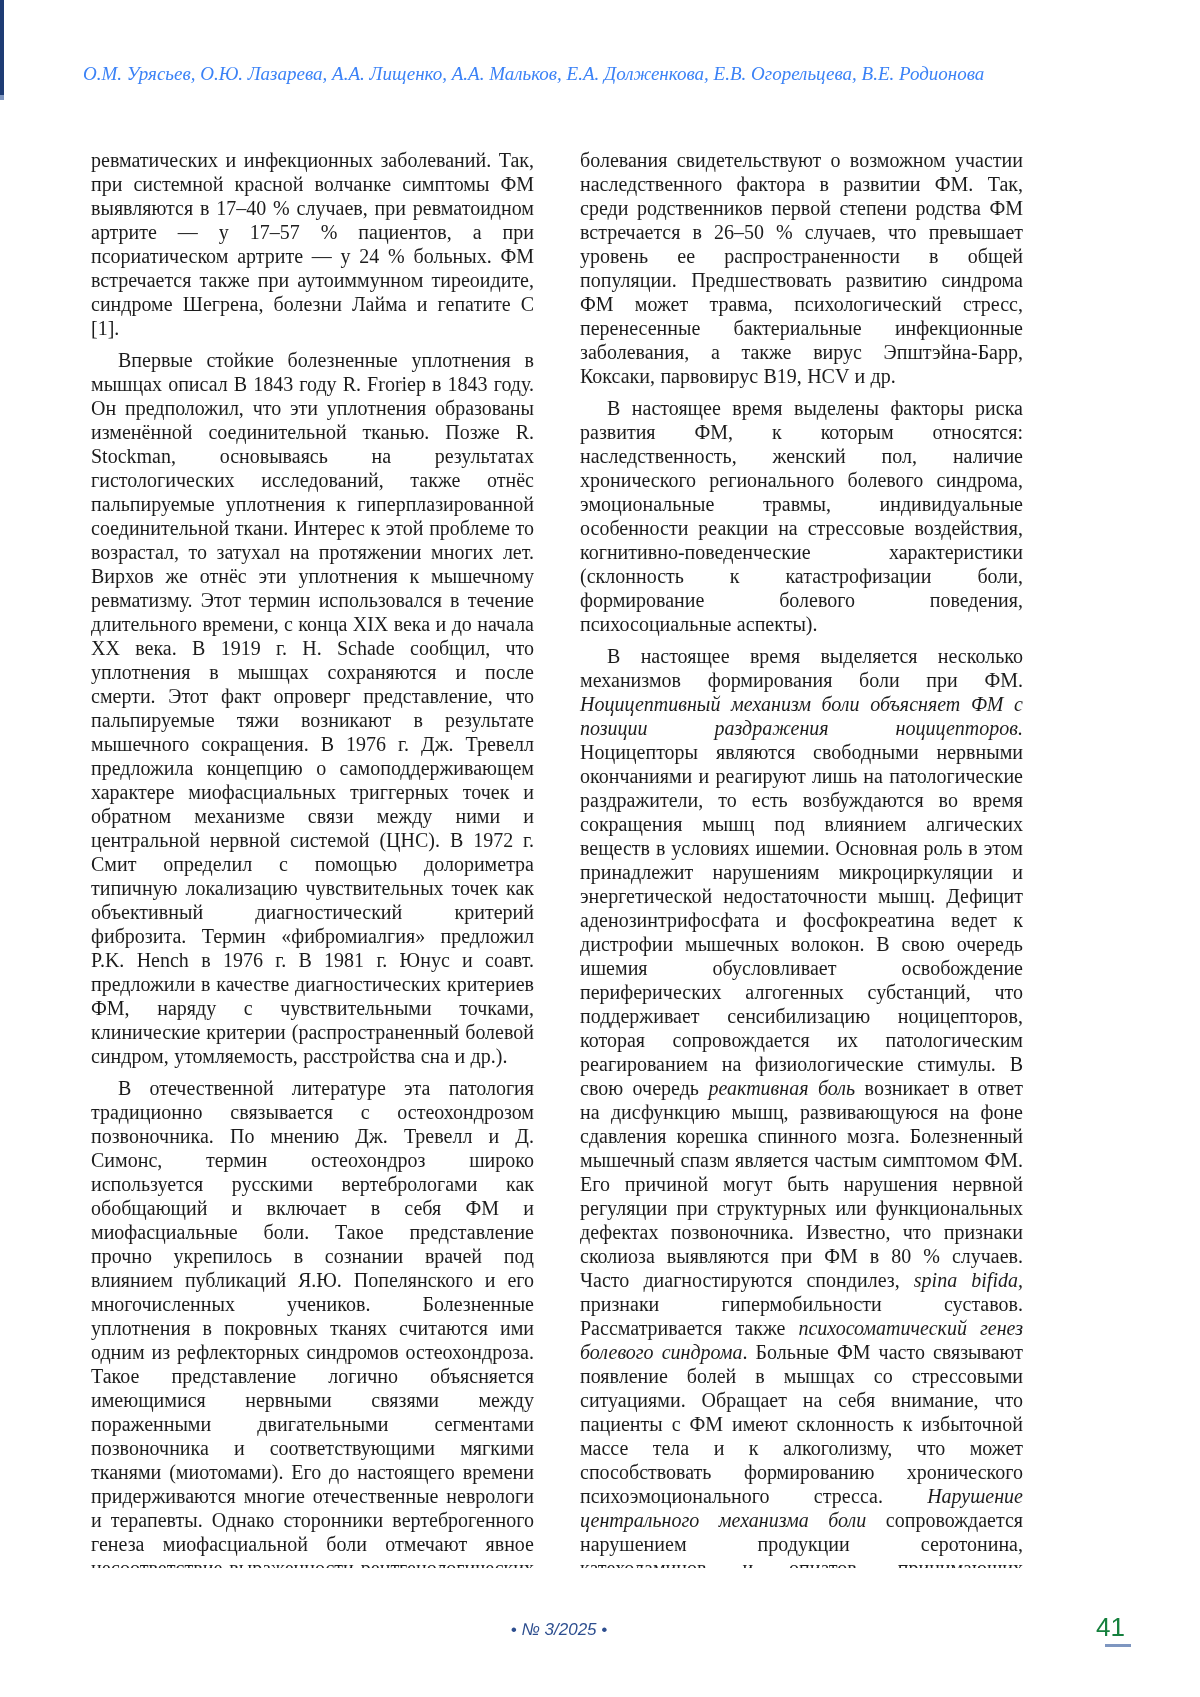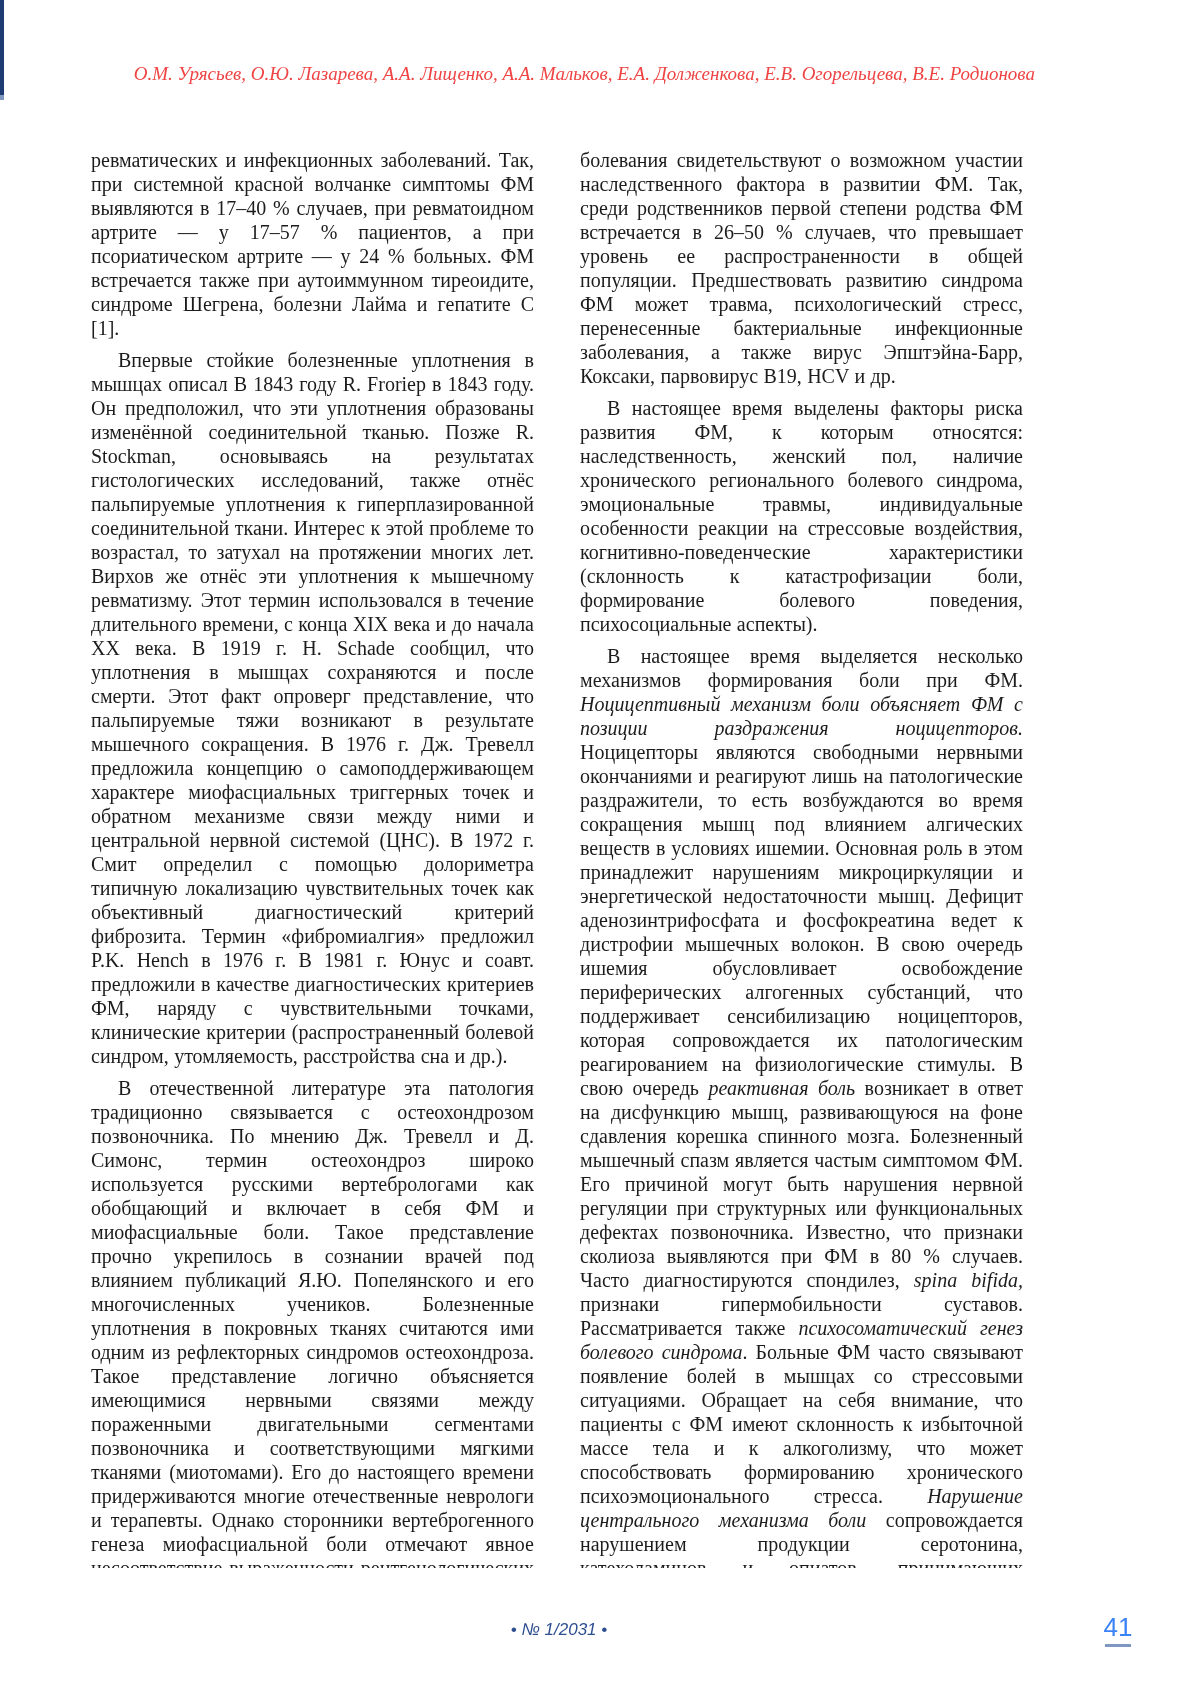--- a/index.html
+++ b/index.html
@@ -21,25 +21,25 @@
   .accent-bar{
     position:absolute;left:0;top:0;width:4px;height:95px;
     background:var(--accent);
   }
   .accent-bar-stub{
     position:absolute;left:0;top:95px;width:4px;height:5px;
     background:var(--accent-light);
   }
   .authors{
     position:absolute;left:83px;top:62px;width:952px;
-    text-align:right;
+    text-align:left;
     font-style:italic;
     font-size:19px;
     line-height:24px;
-    color:#ef4444;
+    color:#3b82f6;
   }
   .col{
     position:absolute;top:140px;width:459px;height:1428px;
     overflow:hidden;
     font-size:20px;
     line-height:24px;
     text-align:justify;
     hyphens:auto;-webkit-hyphens:auto;
     word-spacing:0.02em;
   }
@@ -52,25 +52,24 @@
   .footer-issue{
     position:absolute;left:83px;top:1620px;width:952px;
     text-align:center;
     font-family:"Liberation Sans","DejaVu Sans",sans-serif;
     font-style:italic;
     font-size:17px;
     color:var(--footer-text);
   }
   .page-number{
     position:absolute;left:1096px;top:1612px;width:44px;
-    text-align:center;
     font-family:"Liberation Sans","DejaVu Sans",sans-serif;
     font-size:26px;
     line-height:30px;
-    color:#3b82f6;
+    color:#15803d;
   }
   .page-number-underline{
     display:block;
     width:26px;height:3px;
     margin:2px auto 0 auto;
     background:var(--page-underline,#7e96c0);
   }
 </style>
 </head>
 <body>
@@ -86,18 +85,18 @@
     <p class="para indent"><span>В отечественной литературе эта патология традиционно связывается с остеохондрозом позвоночника. По мнению Дж. Тревелл и Д. Симонс, термин остеохондроз широко используется русскими вертебрологами как обобщающий и включает в себя ФМ и миофасциальные боли. Такое представление прочно укрепилось в сознании врачей под влиянием публикаций Я.Ю. Попелянского и его многочисленных учеников. Болезненные уплотнения в покровных тканях считаются ими одним из рефлекторных синдромов остеохондроза. Такое представление логично объясняется имеющимися нервными связями между пораженными двигательными сегментами позвоночника и соответствующими мягкими тканями (миотомами). Его до настоящего времени придерживаются многие отечественные неврологи и терапевты. Однако сторонники вертеброгенного генеза миофасциальной боли отмечают явное несоответствие выраженности рентгенологических проявлений остеохондроза и миофасциального болевого синдрома [5].</span></p>
     <p class="para indent cont"><span>Этиология этого заболевания остается неизвестной. Сообщения о семейной агрегации за-</span></p>
   </div>
 
 <div class="col col-right">
     <p class="para"><span>болевания свидетельствуют о возможном участии наследственного фактора в развитии ФМ. Так, среди родственников первой степени родства ФМ встречается в 26–50 % случаев, что превышает уровень ее распространенности в общей популяции. Предшествовать развитию синдрома ФМ может травма, психологический стресс, перенесенные бактериальные инфекционные заболевания, а также вирус Эпштэйна-Барр, Коксаки, парвовирус B19, HCV и др.</span></p>
     <p class="para indent"><span>В настоящее время выделены факторы риска развития ФМ, к которым относятся: наследственность, женский пол, наличие хронического регионального болевого синдрома, эмоциональные травмы, индивидуальные особенности реакции на стрессовые воздействия, когнитивно-поведенческие характеристики (склонность к катастрофизации боли, формирование болевого поведения, психосоциальные аспекты).</span></p>
     <p class="para indent cont"><span>В настоящее время выделяется несколько механизмов формирования боли при ФМ. </span><span class="em">Ноцицептивный механизм боли объясняет ФМ с позиции раздражения ноцицепторов.</span><span> Ноцицепторы являются свободными нервными окончаниями и реагируют лишь на патологические раздражители, то есть возбуждаются во время сокращения мышц под влиянием алгических веществ в условиях ишемии. Основная роль в этом принадлежит нарушениям микроциркуляции и энергетической недостаточности мышц. Дефицит аденозинтрифосфата и фосфокреатина ведет к дистрофии мышечных волокон. В свою очередь ишемия обусловливает освобождение периферических алгогенных субстанций, что поддерживает сенсибилизацию ноцицепторов, которая сопровождается их патологическим реагированием на физиологические стимулы. В свою очередь </span><span class="em">реактивная боль</span><span> возникает в ответ на дисфункцию мышц, развивающуюся на фоне сдавления корешка спинного мозга. Болезненный мышечный спазм является частым симптомом ФМ. Его причиной могут быть нарушения нервной регуляции при структурных или функциональных дефектах позвоночника. Известно, что признаки сколиоза выявляются при ФМ в 80 % случаев. Часто диагностируются спондилез, </span><span class="em">spina bifida,</span><span> признаки гипермобильности суставов. Рассматривается также </span><span class="em">психосоматический генез болевого синдрома</span><span>. Больные ФМ часто связывают появление болей в мышцах со стрессовыми ситуациями. Обращает на себя внимание, что пациенты с ФМ имеют склонность к избыточной массе тела и к алкоголизму, что может способствовать формированию хронического психоэмоционального стресса. </span><span class="em">Нарушение центрального механизма боли</span><span> сопровождается нарушением продукции серотонина, катехоламинов и опиатов, принимающих непосредственное участие в механизмах возникновения боли при ФМ. Недостаток серотонина ведет к нарушениям сна, развитию</span></p>
   </div>
 
-<div class="footer-issue">• № 1/2031 •</div>
+<div class="footer-issue">• № 3/2025 •</div>
 
 <div class="page-number">
   <span>41</span>
   <span class="page-number-underline"></span>
 </div>
 
 </body></html>

